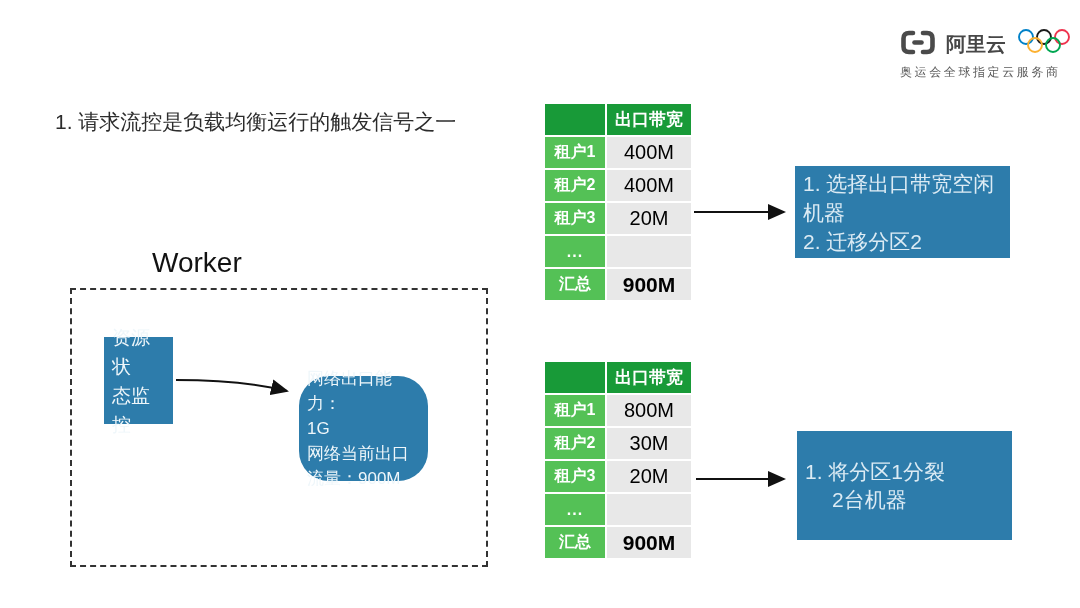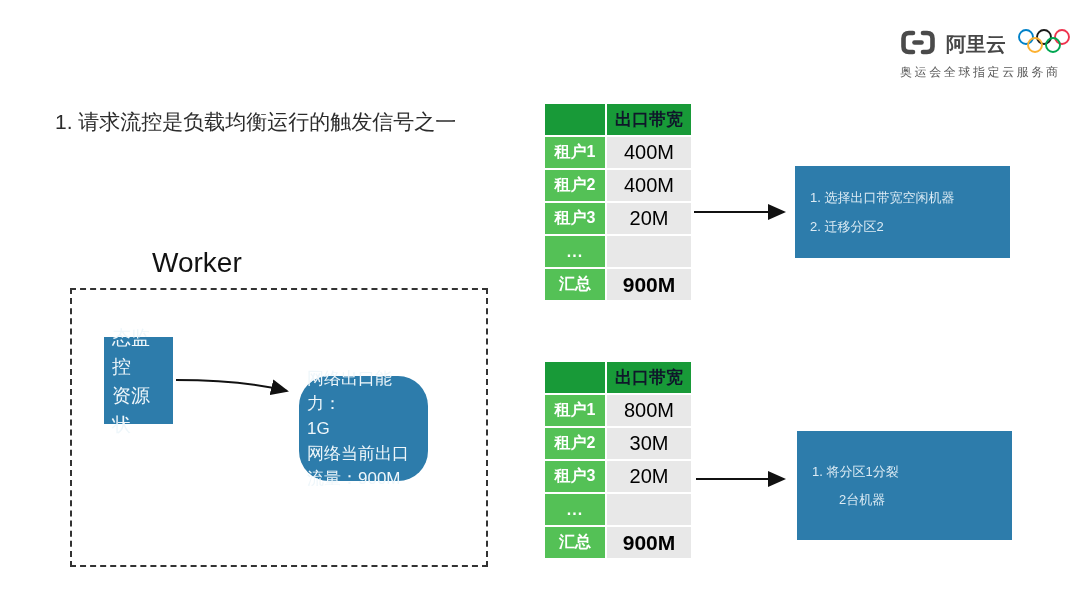--- a/index.html
+++ b/index.html
@@ -40,33 +40,33 @@
   }
   .network-box {
     left: 299px; top: 376px; width: 129px; height: 105px;
     font-size: 17px; line-height: 25px; padding: 4px 8px; border-radius: 30px;
   }
 
   
   .bw-table { border-collapse: separate; border-spacing: 2px; background: #fff; }
   .bw-table td { text-align: center; vertical-align: middle; height: 31px; }
   td.hlbl { background: #189a38; width: 60px; }
-  td.hval { background: #189a38; width: 84px; color: #0f172a; font-weight: 700; font-size: 17px; }
+  td.hval { background: #189a38; width: 84px; color: #ffffff; font-weight: 700; font-size: 17px; }
   td.lbl  { background: #54c156; width: 60px; color: #fff; font-weight: 700; font-size: 16px; }
   td.val  { background: #e8e8e8; width: 84px; color: #000000; font-size: 20px; }
   tr.total td.val { font-weight: 700; font-size: 21px; }
   td.dots { letter-spacing: 1px; }
   .table1 { left: 543px; top: 102px; }
   .table2 { left: 543px; top: 360px; }
 
   
   .action {
     background: #2d7cab; color: #dcebf4;
     display: flex; flex-direction: column; justify-content: center;
-    font-size: 13px; padding: 2px 15px;
+    font-size: 21px; padding: 2px 8px;
   }
   .action1 { left: 795px; top: 166px; width: 215px; height: 92px; line-height: 29px; }
   .action2 { left: 797px; top: 431px; width: 215px; height: 109px; line-height: 28px; }
   .indent { padding-left: 27px; }
 
   .arrow-layer { left: 0; top: 0; width: 1080px; height: 608px; pointer-events: none; }
 </style>
 </head>
 <body>
 
@@ -99,22 +99,22 @@
     </div>
     <div class="tagline">奥运会全球指定云服务商</div>
   </div>
 
   <div class="abs bullet">1. 请求流控是负载均衡运行的触发信号之一</div>
 
   <div class="abs worker-label">Worker</div>
   <div class="abs worker-box"></div>
 
   <div class="abs bluebox monitor-box">
+    <div>资源状</div>
     <div>态监控</div>
-    <div>资源状</div>
   </div>
 
   <div class="abs bluebox network-box">
     <div>网络出口能力：</div>
     <div>1G</div>
     <div>网络当前出口</div>
     <div>流量：900M</div>
   </div>
 
   <table class="abs bw-table table1">

